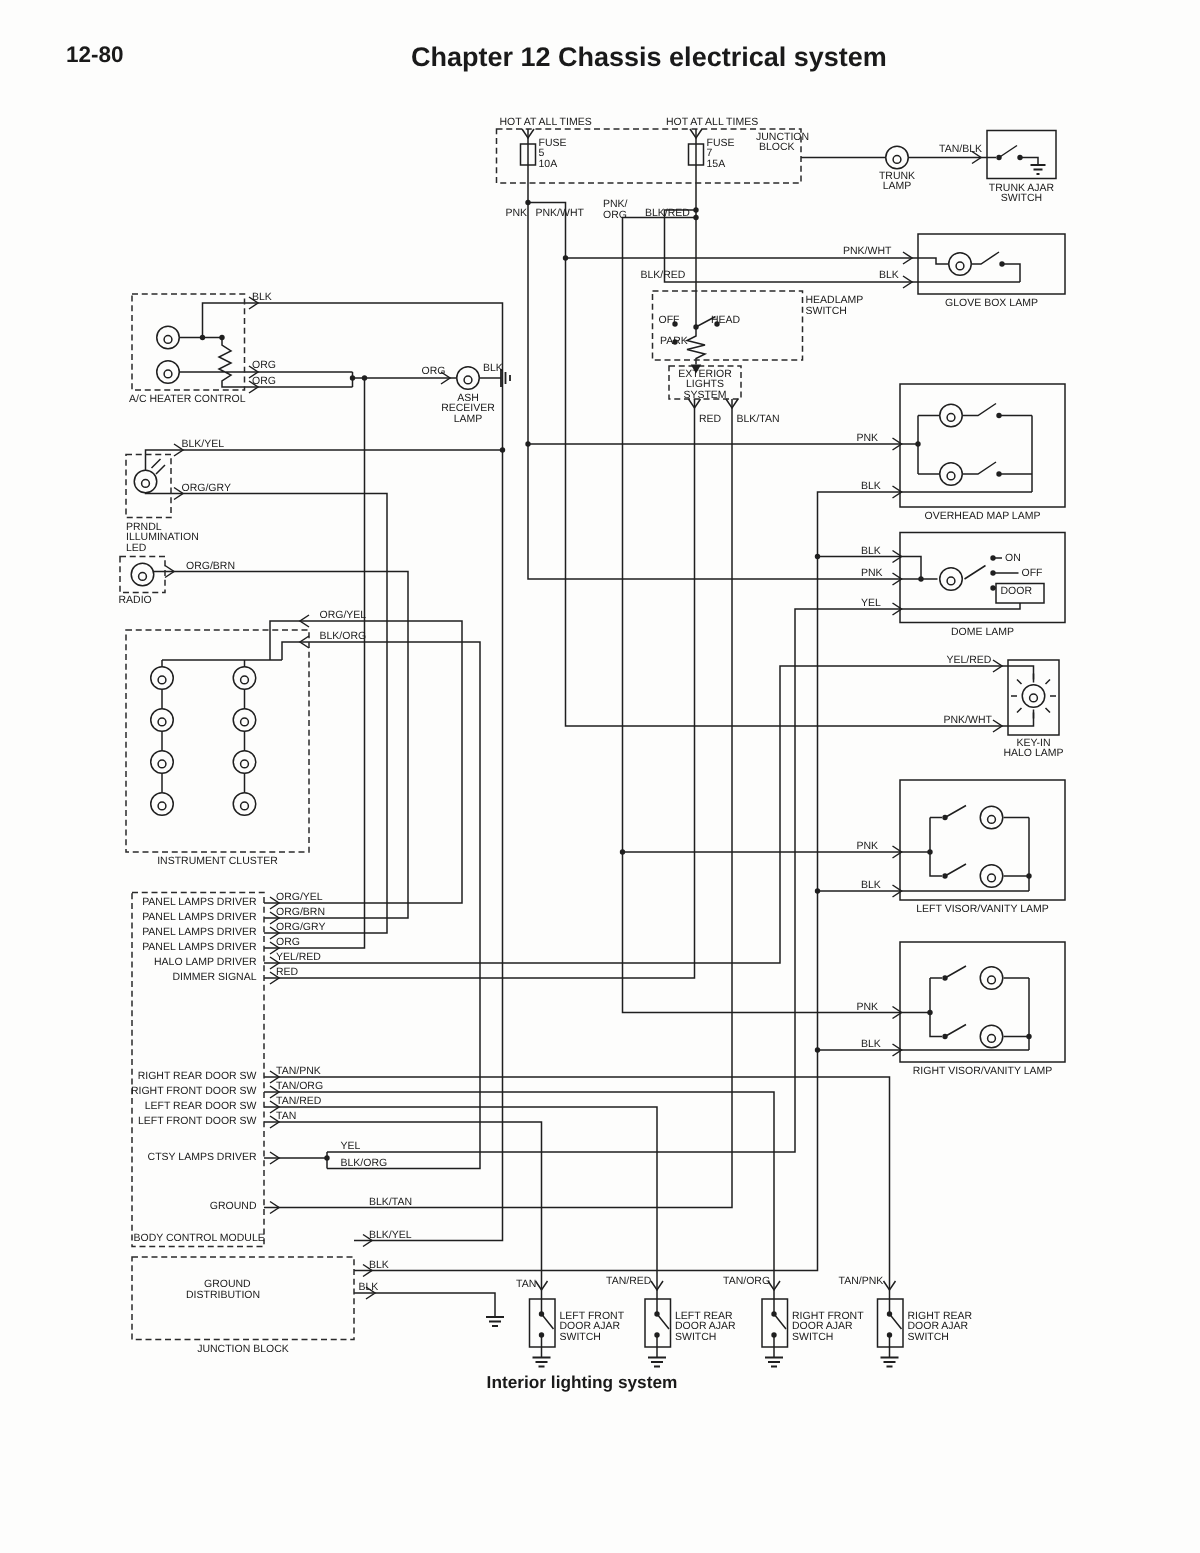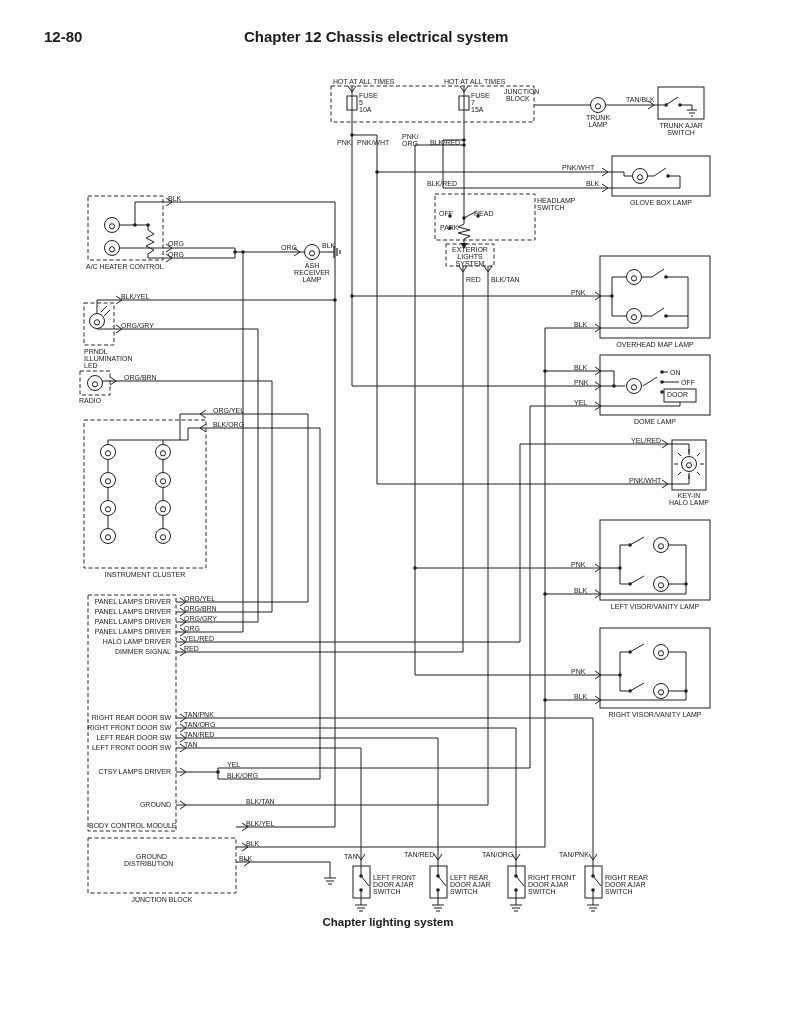--- a/index.html
+++ b/index.html
@@ -4,21 +4,21 @@
 <style>
   * { margin:0; padding:0; box-sizing:border-box; }
   html,body { background:#ffffff; }
   #page {
     position:relative; width:800px; height:1035px;
     background:#fdfdfc; font-family:"Liberation Sans", sans-serif; color:#1a1a1a;
     overflow:hidden;
   }
   svg { position:absolute; left:0; top:0; }
   .hnum  { position:absolute; left:44px;  top:28px; font-size:15px; font-weight:bold; }
-  .htitle{ position:absolute; left:244px; top:28px; font-size:15px; font-weight:bold; }
+  .htitle{ position:absolute; left:274px; top:28px; font-size:18px; font-weight:bold; }
   .caption{ position:absolute; left:388px; top:916px; font-size:11.5px; font-weight:bold; transform:translateX(-50%); white-space:nowrap; }
   #labels .lbl{
     position:absolute; font-size:7px; line-height:7px; white-space:nowrap; color:#1a1a1a;
   }
   #labels .lbl.c{ transform:translateX(-50%); }
   #labels .lbl.r{ transform:translateX(-100%); }
   .wire   { stroke:#1f1f1f; stroke-width:1; fill:none; }
   .dashbx { stroke:#2a2a2a; stroke-width:1; fill:none; stroke-dasharray:4 2.5; }
   .solbx  { stroke:#1f1f1f; stroke-width:1; fill:none; }
   .dot    { fill:#1f1f1f; stroke:none; }
@@ -346,14 +346,14 @@
       <div class="lbl" style="left: 450px; top: 881px;">DOOR AJAR</div>
       <div class="lbl" style="left: 450px; top: 888px;">SWITCH</div>
       <div class="lbl" style="left: 528px; top: 874px;">RIGHT FRONT</div>
       <div class="lbl" style="left: 528px; top: 881px;">DOOR AJAR</div>
       <div class="lbl" style="left: 528px; top: 888px;">SWITCH</div>
       <div class="lbl" style="left: 605px; top: 874px;">RIGHT REAR</div>
       <div class="lbl" style="left: 605px; top: 881px;">DOOR AJAR</div>
       <div class="lbl" style="left: 605px; top: 888px;">SWITCH</div>
     </div>
 
-  <div class="caption">Chapter lighting system</div>
+  <div class="caption">Interior lighting system</div>
 </div>
 
 </body></html>

